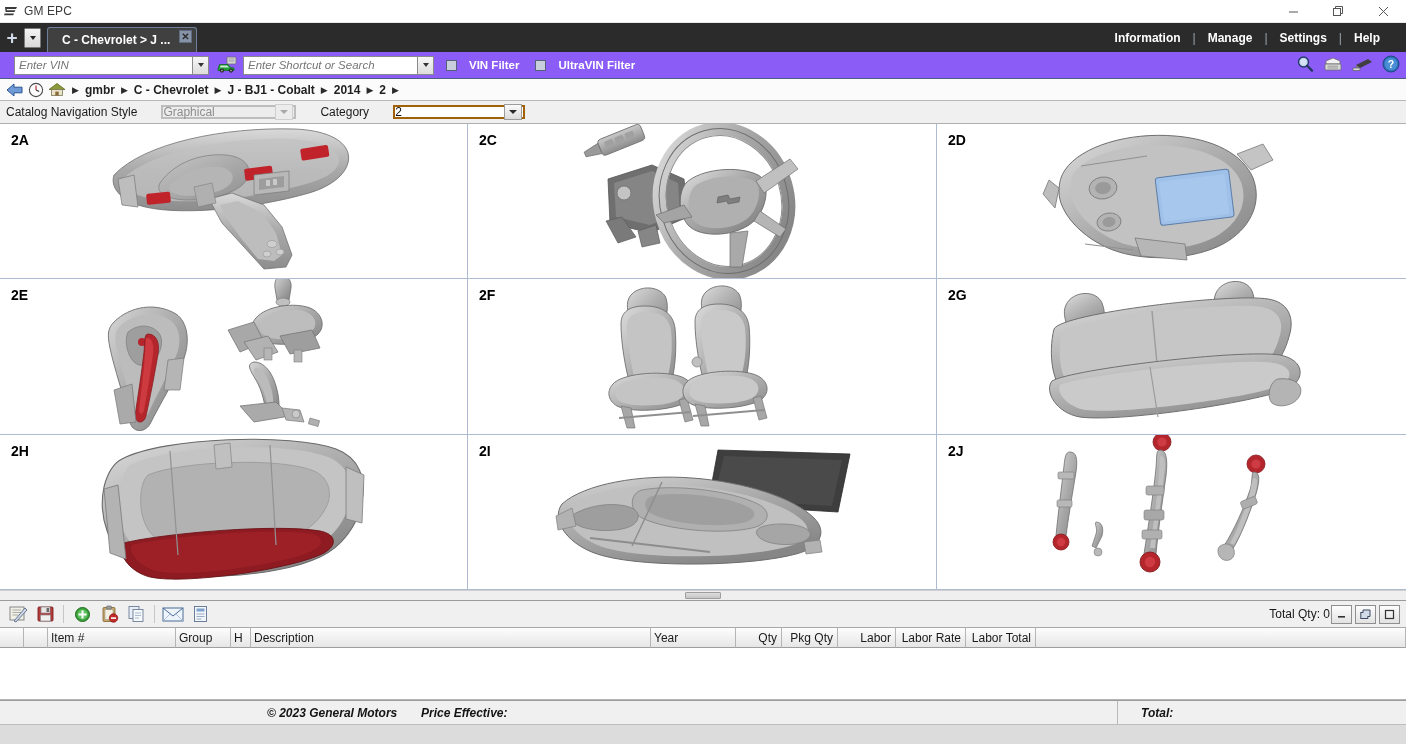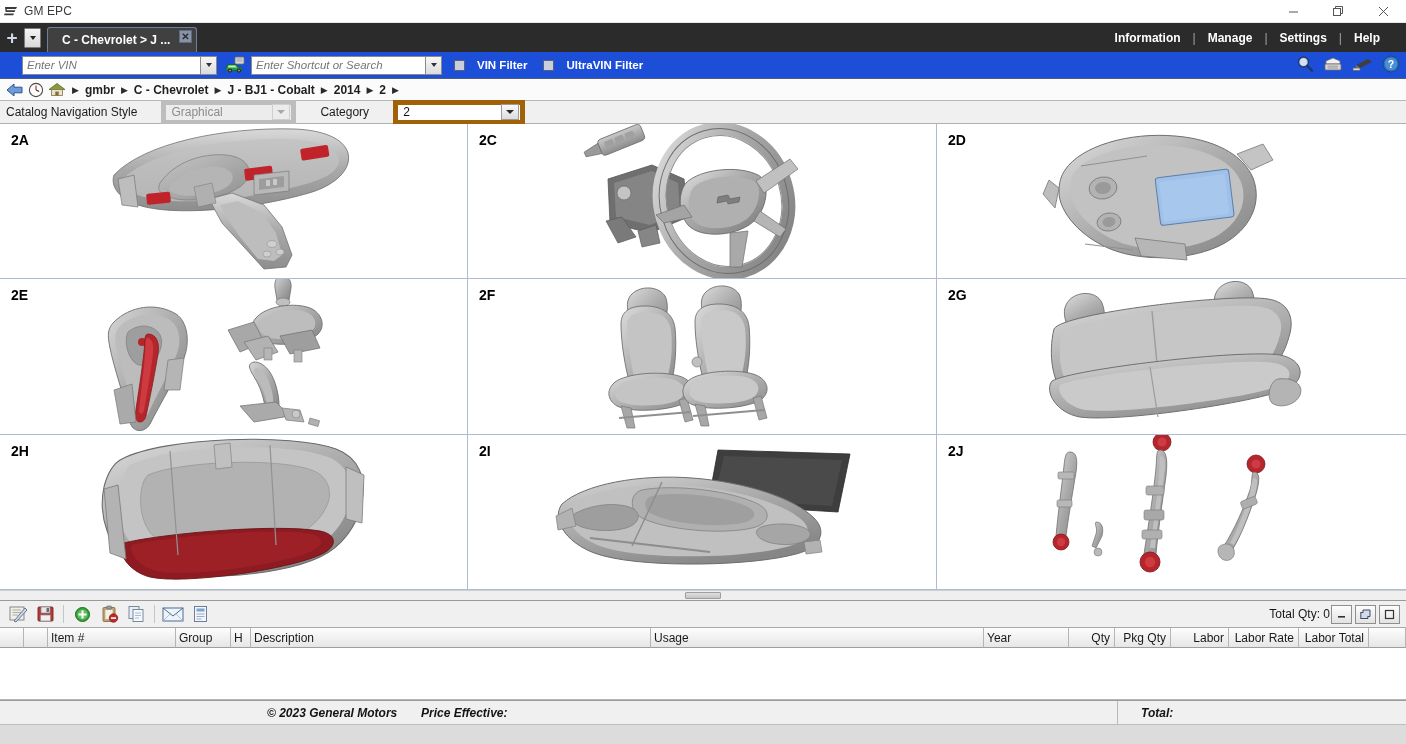--- a/index.html
+++ b/index.html
@@ -47,22 +47,22 @@
     width: 13px; height: 13px; background:#8793a6; color:#2b2b2b; font-size:10px;
     display:flex;align-items:center;justify-content:center; margin-left:8px; align-self:flex-start; margin-top:2px;
     border:1px solid #5e6b80;
   }
   .menus { position:absolute; right:0; top:0; height:29px; display:flex; align-items:center; padding-right: 14px; }
   .menus a { color:#fff; font-size:12px; font-weight:bold; text-decoration:none; padding: 0 12px; }
   .menus .sep { color:#9aa3ae; font-size: 12px; }
 
   
   .searchbar {
-    flex: 0 0 27px; height: 27px; background: #1d4ed8;
-    border-bottom: 1px solid #4d5e82; display:flex; align-items:center; padding: 0 20px;
+    flex: 0 0 27px; height: 27px; background: #8b5cf6;
+    border-bottom: 1px solid #4d5e82; display:flex; align-items:center; padding: 0 12px;
     position: relative;
   }
   .vin-combo { display:flex; height:19px; margin-left:2px; }
   .vin-input {
     width: 178px; height: 19px; border:1px solid #8a8a8a; border-right:none; background:#fff;
     font-style: italic; color:#9a9a9a; font-size:11.5px; padding: 0 4px; line-height: 17px;
     font-family:"Liberation Sans", sans-serif;
   }
   .combo-btn {
     width: 17px; height:19px; background: linear-gradient(#f7f7f7,#dcdcdc); border:1px solid #8a8a8a;
@@ -90,22 +90,22 @@
   .crumb-text { font-size:12px; font-weight:bold; color:#1f1f1f; white-space:nowrap; }
   .crumb-arrow { color:#2b2b2b; font-size:9px; padding: 0 2px; }
 
   
   .navstyle {
     flex: 0 0 23px; height:23px; background:#f0f0f0; border-bottom:1px solid #b0b0b0;
     display:flex; align-items:center; padding-left:6px; gap:24px;
   }
   .navstyle .lbl { font-size:12px; color:#1b1b1b; }
   .sel {
-    height:25px; border:5px solid #a16207; background:#fff; display:flex; align-items:center;
-    justify-content:space-between; font-size:12px; color:#111; padding-left:5px;
+    height:14px; border:2px solid #a16207; background:#fff; display:flex; align-items:center;
+    justify-content:space-between; font-size:12px; color:#111; 
   }
   .sel.disabled { background:#ececec; color:#8d8d8d; border-color:#bdbdbd; }
   .sel .sbtn {
     width:18px; height:16px; margin:0 1px; background:linear-gradient(#fafafa,#dcdcdc);
     border:1px solid #9c9c9c; display:flex; align-items:center; justify-content:center;
   }
   .sel.disabled .sbtn { background:#ececec; border-color:#cfcfcf; }
   .sel .sbtn .caret { width:0;height:0;border-left:4px solid transparent;border-right:4px solid transparent;border-top:4px solid #2a2a2a; }
   .sel.disabled .sbtn .caret { border-top-color:#a8a8a8; }
 
@@ -765,21 +765,20 @@
   </div>
 
   <div class="tablewrap">
     <div class="thead">
       <div class="th" style="width:24px"></div>
       <div class="th" style="width:24px"></div>
       <div class="th" style="width:128px">Item #</div>
       <div class="th" style="width:55px">Group</div>
       <div class="th" style="width:20px">H</div>
       <div class="th" style="width:400px">Description</div>
-      <div class="th" style="width:333px">Usage</div>
       <div class="th" style="width:85px">Year</div>
       <div class="th right" style="width:46px">Qty</div>
       <div class="th right" style="width:56px">Pkg Qty</div>
       <div class="th right" style="width:58px">Labor</div>
       <div class="th right" style="width:70px">Labor Rate</div>
       <div class="th right" style="width:70px">Labor Total</div>
       <div class="th" style="flex:1"></div>
     </div>
     <div class="tbody"></div>
   </div>

